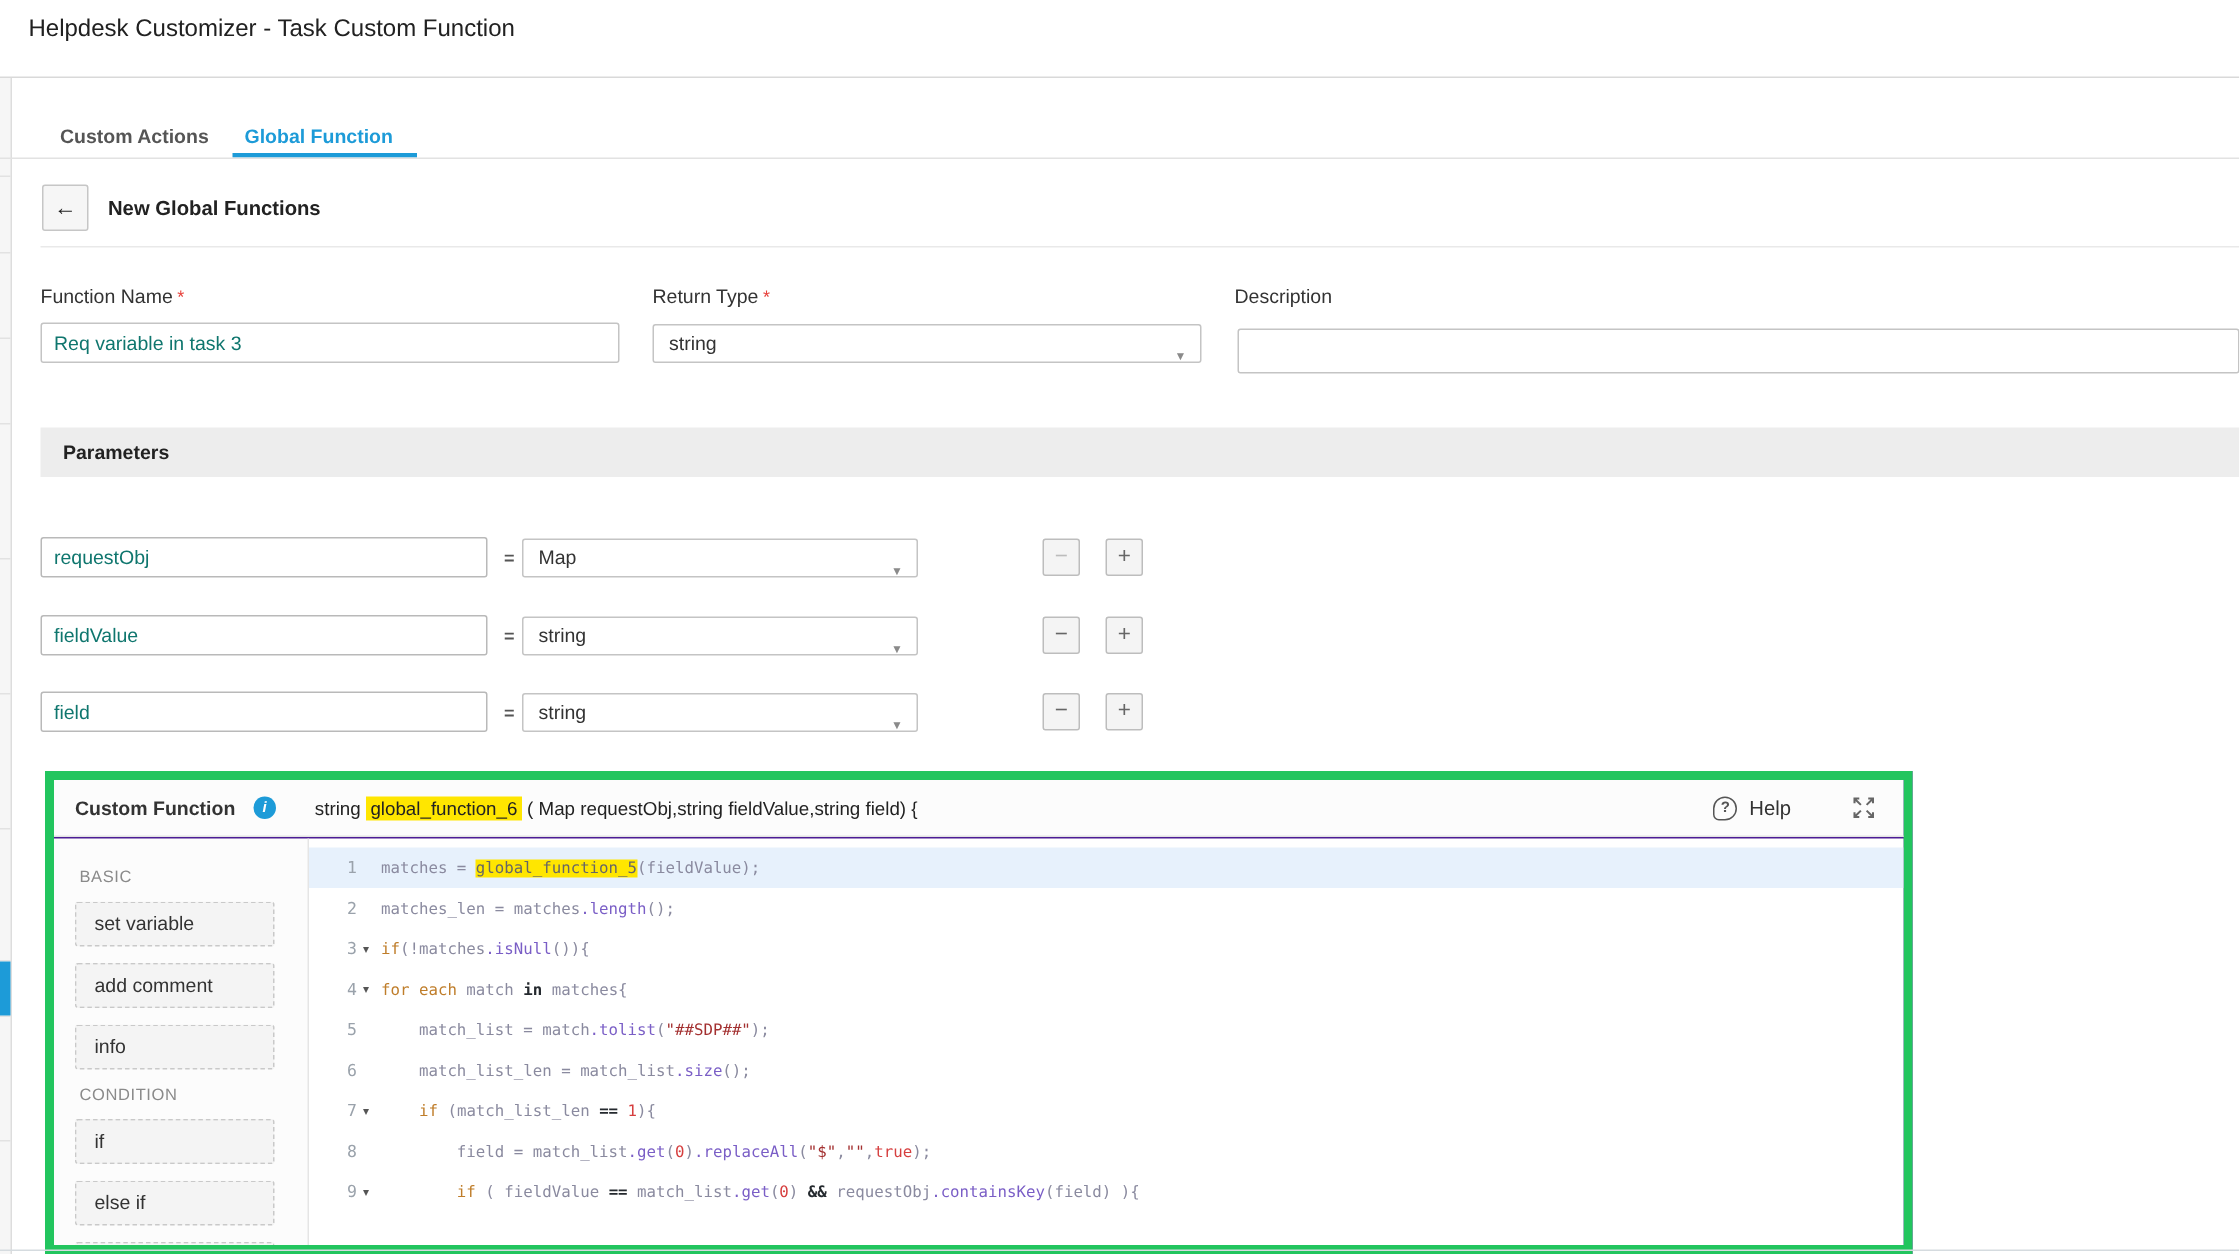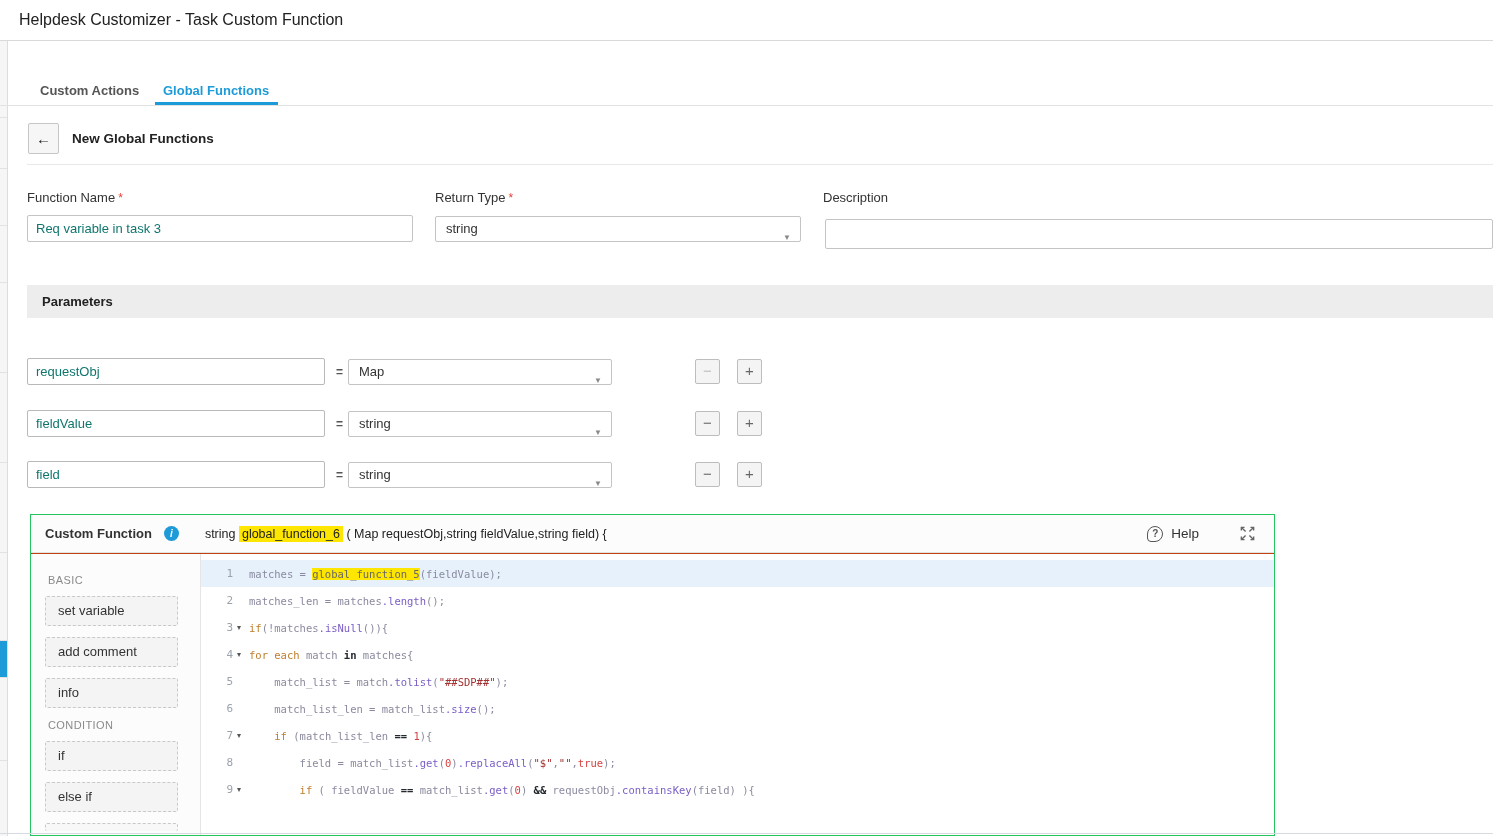--- a/index.html
+++ b/index.html
@@ -6,21 +6,21 @@
   html,body { background:#fff; }
   body { font-family:"Liberation Sans", sans-serif; color:#222; }
   #app { position:relative; width:1493px; height:836px; background:#fff; overflow:hidden; }
 
   
   .left-strip { position:absolute; left:0; top:0; width:8px; height:836px; background:#f6f6f6; border-right:1px solid #ddd; }
   .left-strip .seg { position:absolute; left:0; width:100%; height:1px; background:#e2e2e2; }
   .left-strip .active { position:absolute; left:0; width:100%; background:#1d9bd8; }
 
   
-  .title-bar { position:absolute; left:0; top:0; width:1493px; height:41px; background:#fff; border-bottom:1px solid #d9d9d9; }
+  .title-bar { position:absolute; left:0; top:0; width:1493px; height:52px; background:#fff; border-bottom:1px solid #d9d9d9; }
   .title-bar h1 { position:absolute; left:19px; top:11px; font-size:16px; font-weight:500; color:#212121; }
 
   
   .tab { position:absolute; top:83px; font-size:13px; font-weight:bold; cursor:pointer; }
   .tab.inactive { left:40px; color:#555; }
   .tab.active { left:163px; color:#1d9bd8; }
   .tab-underline { position:absolute; left:155px; top:102px; width:123px; height:3px; background:#1d9bd8; }
   .tabs-border { position:absolute; left:0; top:105px; width:1493px; height:1px; background:#e2e2e2; }
 
   
@@ -38,21 +38,21 @@
   
   .params-bar { position:absolute; left:27px; top:285px; width:1466px; height:33px; background:#ededed; }
   .params-bar span { position:absolute; left:15px; top:9px; font-size:13px; font-weight:bold; color:#222; }
   .param-name { position:absolute; left:27px; width:298px; height:27px; border:1px solid #b9b9b9; }
   .eq { position:absolute; left:336px; font-size:12px; font-weight:bold; color:#555; }
   .param-select { left:348px; width:264px; }
   .sq-btn { position:absolute; width:25px; height:25px; background:#f4f4f4; border:1px solid #bdbdbd; border-radius:2px; text-align:center; line-height:22px; font-size:15px; color:#666; cursor:pointer; }
   .sq-btn.dim { color:#bcbcbc; }
 
   
-  .editor { position:absolute; left:30px; top:514px; width:1245px; height:322px; border:1px solid #22c55e; background:#c2410c; }
+  .editor { position:absolute; left:30px; top:514px; width:1245px; height:322px; border:6px solid #22c55e; background:#4c1d95; }
   .ed-header { position:absolute; left:0; top:0; right:0; height:38px; background:#fcfcfc; border-bottom:1px solid #e3e3e3; display:flex; align-items:center; padding:0 18px 0 14px; }
   .ed-title { font-size:13px; font-weight:bold; color:#333; }
   .info-icon { width:15px; height:15px; border-radius:50%; background:#1d9bd8; color:#fff; font-size:10px; font-weight:bold; text-align:center; line-height:15px; margin-left:12px; cursor:pointer; font-style:italic; }
   .signature { margin-left:26px; font-size:12.5px; color:#222; white-space:pre; }
   .sig-hl { background:#ffe600; padding:1px 3px; }
   .ed-spacer { flex:1; }
   .help-wrap { display:flex; align-items:center; cursor:pointer; margin-right:40px; }
   .help-icon { width:16px; height:16px; border:1.4px solid #555; border-radius:50% 50% 50% 4px; color:#555; font-size:10px; font-weight:bold; text-align:center; line-height:14px; }
   .help-label { margin-left:8px; font-size:13.5px; color:#333; }
   .expand-icon { width:17px; height:17px; cursor:pointer; }
@@ -98,21 +98,21 @@
     <div class="seg" style="top:677px"></div>
       <div class="seg" style="top:760px"></div>
     <div class="active" style="top:641px;height:36px"></div>
   </div>
 
   <div class="title-bar">
     <h1>Helpdesk Customizer - Task Custom Function</h1>
   </div>
 
   <div class="tab inactive">Custom Actions</div>
-  <div class="tab active">Global Functions</div>
+  <div class="tab active">Global Function</div>
   <div class="tab-underline"></div>
   <div class="tabs-border"></div>
 
   <div class="back-btn">
     <span>←</span>
   </div>
   <div class="subheader-title">New Global Functions</div>
   <div class="divider"></div>
 
   <div class="fld-label" style="left:27px">

